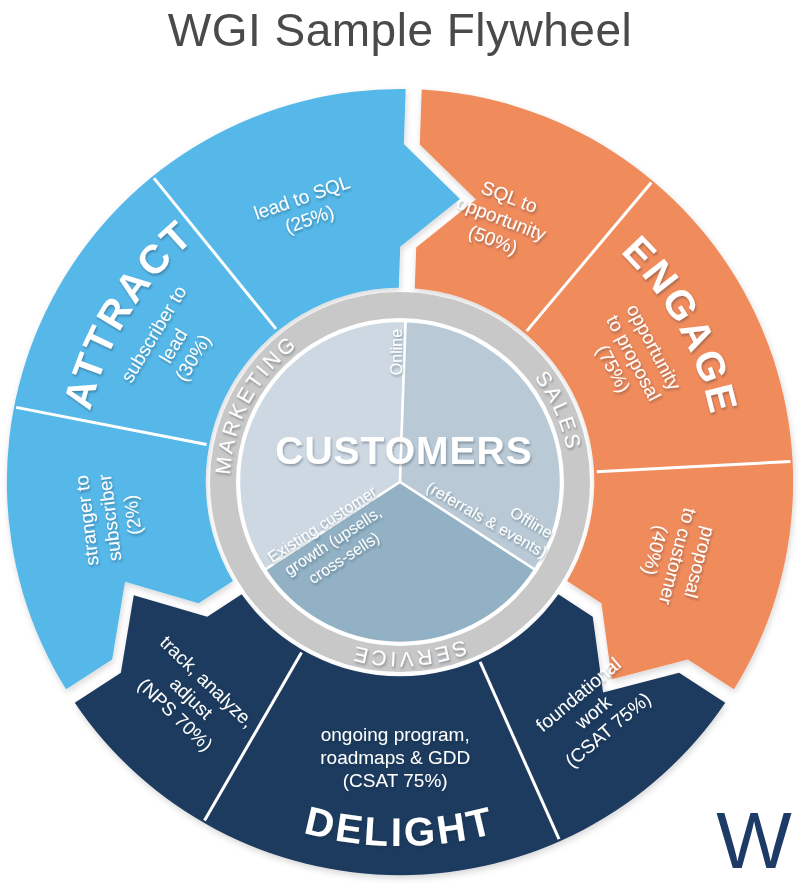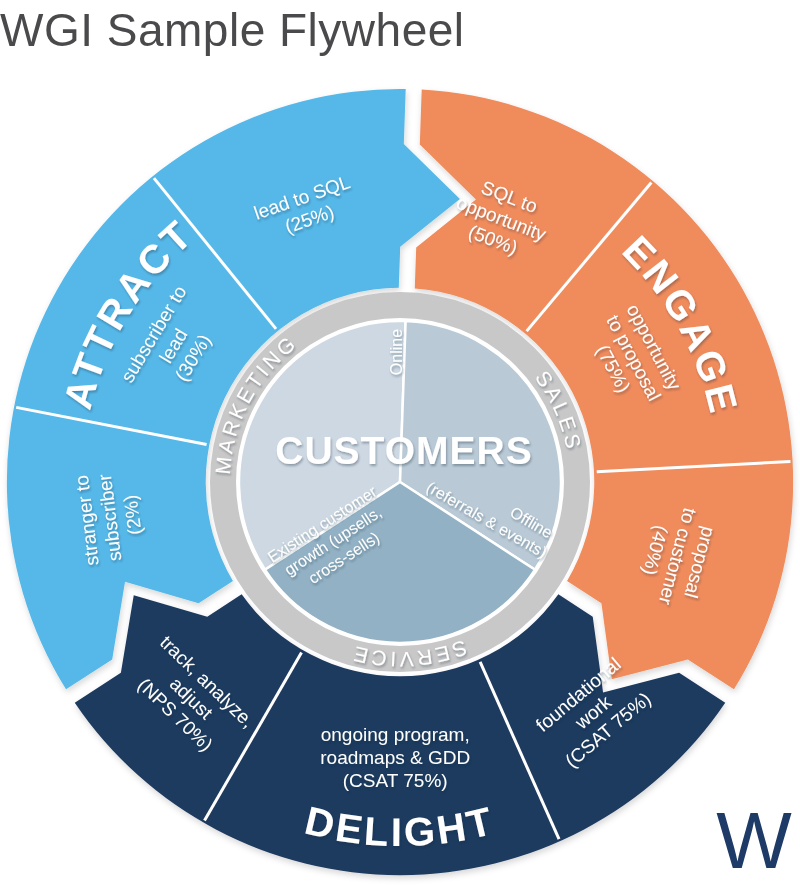--- a/index.html
+++ b/index.html
@@ -2,21 +2,21 @@
 <html><head>
 <meta charset="utf-8">
 <style>
   html,body{margin:0;padding:0;}
   body{
     width:800px;height:886px;background:#ffffff;position:relative;overflow:hidden;
     font-family:"Liberation Sans", sans-serif;
   }
   .page-title{
     position:absolute;top:0;left:0;width:100%;height:60px;line-height:60px;
-    font-size:46px;font-weight:400;color:#4a4a4c;letter-spacing:0.5px;
+    text-align:center;font-size:46px;font-weight:400;color:#4a4a4c;letter-spacing:0.5px;
   }
   svg.wheel{position:absolute;left:0;top:0;}
   svg.logo{position:absolute;left:695px;top:788px;}
   svg text{font-family:"Liberation Sans", sans-serif;}
 </style>
 </head>
 <body>
 
 <div class="page-title">WGI Sample Flywheel</div>
 

